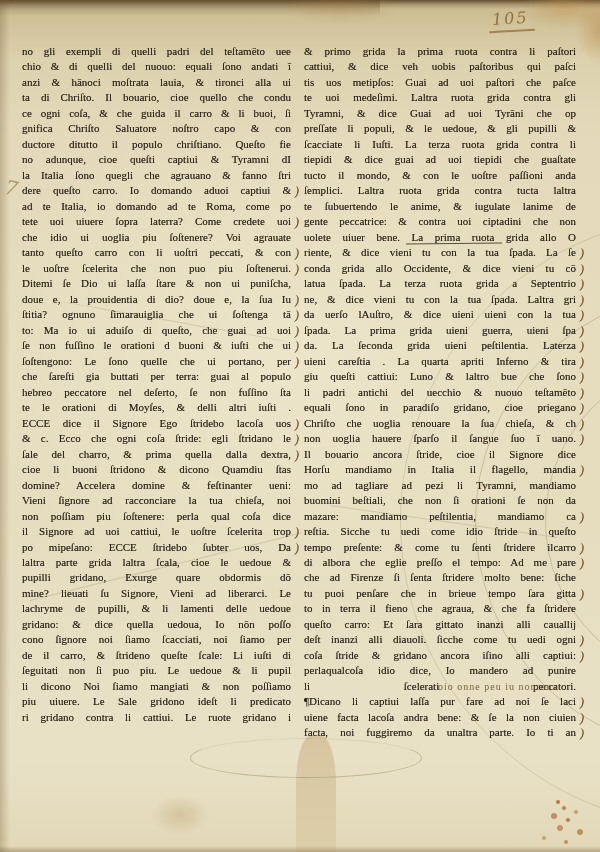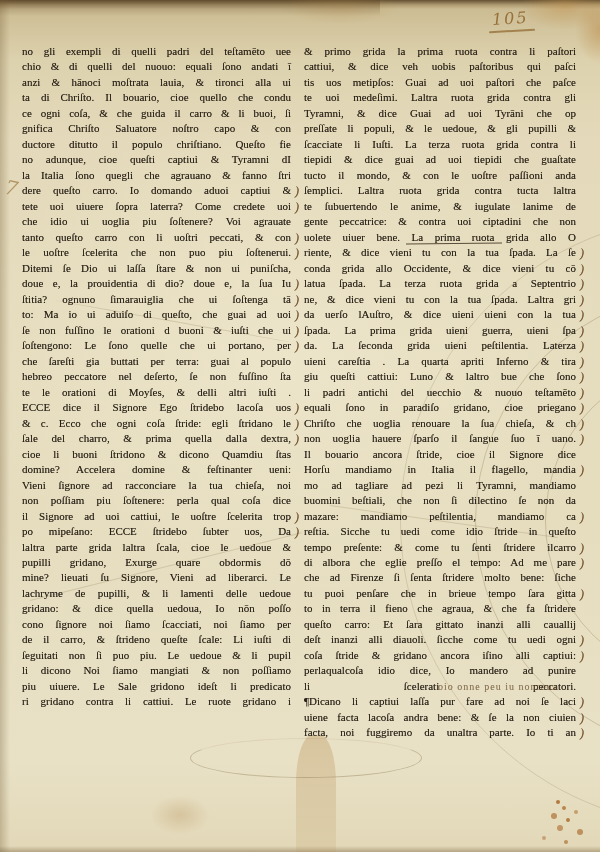--- a/index.html
+++ b/index.html
@@ -105,20 +105,21 @@
       <div class="line"><span class="txt">no gli exempli di quelli padri del teſtamēto uee</span></div>
       <div class="line"><span class="txt">chio &amp; di quelli del nuouo: equali ſono andati ī</span></div>
       <div class="line"><span class="txt">anzi &amp; hānoci moſtrata lauia, &amp; tironci alla ui</span></div>
       <div class="line"><span class="txt">ta di Chriſto. Il bouario, cioe quello che condu</span></div>
       <div class="line"><span class="txt">ce ogni coſa, &amp; che guida il carro &amp; li buoi, ſi</span></div>
       <div class="line"><span class="txt">gnifica Chriſto Saluatore noſtro capo &amp; con</span></div>
       <div class="line"><span class="txt">ductore ditutto il populo chriſtiano. Queſto fie</span></div>
       <div class="line"><span class="txt">no adunque, cioe queſti captiui &amp; Tyramni dI</span></div>
       <div class="line"><span class="txt">la Italia ſono quegli che agrauano &amp; fanno ſtri</span></div>
       <div class="line"><span class="txt">dere queſto carro. Io domando aduoi captiui &amp;</span><span class="endmark">)</span></div>
+      <div class="line"><span class="txt">ad te Italia, io domando ad te Roma, come po</span></div>
       <div class="line"><span class="txt">tete uoi uiuere ſopra laterra? Come credete uoi</span><span class="endmark">)</span></div>
       <div class="line"><span class="txt">che idio ui uoglia piu ſoſtenere? Voi agrauate</span></div>
       <div class="line"><span class="txt">tanto queſto carro con li uoſtri peccati, &amp; con</span><span class="endmark">)</span></div>
       <div class="line"><span class="txt">le uoſtre ſcelerita che non puo piu ſoſtenerui.</span><span class="endmark">)</span></div>
       <div class="line"><span class="txt">Ditemi ſe Dio ui laſſa ſtare &amp; non ui puniſcha,</span></div>
       <div class="line"><span class="txt">doue e, la prouidentia di dio? doue e, la ſua Iu</span><span class="endmark">)</span></div>
       <div class="line"><span class="txt">ſtitia? ognuno ſimarauiglia che ui ſoſtenga tā</span><span class="endmark">)</span></div>
       <div class="line"><span class="txt">to: Ma io ui aduiſo di queſto, che guai ad uoi</span><span class="endmark">)</span></div>
       <div class="line"><span class="txt">ſe non fuſſino le orationi d buoni &amp; iuſti che ui</span><span class="endmark">)</span></div>
       <div class="line"><span class="txt">ſoſtengono: Le ſono quelle che ui portano, per</span><span class="endmark">)</span></div>
@@ -169,21 +170,21 @@
       <div class="line"><span class="txt">da. La ſeconda grida uieni peſtilentia. Laterza</span><span class="endmark">)</span></div>
       <div class="line"><span class="txt">uieni careſtia . La quarta apriti Inferno &amp; tira</span><span class="endmark">)</span></div>
       <div class="line"><span class="txt">giu queſti cattiui: Luno &amp; laltro bue che ſono</span><span class="endmark">)</span></div>
       <div class="line"><span class="txt">li padri antichi del uecchio &amp; nuouo teſtamēto</span><span class="endmark">)</span></div>
       <div class="line"><span class="txt">equali ſono in paradiſo gridano, cioe priegano</span><span class="endmark">)</span></div>
       <div class="line"><span class="txt">Chriſto che uoglia renouare la ſua chieſa, &amp; ch</span><span class="endmark">)</span></div>
       <div class="line"><span class="txt">non uoglia hauere ſparſo il ſangue ſuo ī uano.</span><span class="endmark">)</span></div>
       <div class="line"><span class="txt">Il bouario ancora ſtride, cioe il Signore dice</span></div>
       <div class="line"><span class="txt">Horſu mandiamo in Italia il flagello, mandia</span><span class="endmark">)</span></div>
       <div class="line"><span class="txt">mo ad tagliare ad pezi li Tyramni, mandiamo</span></div>
-      <div class="line"><span class="txt">buomini beſtiali, che non ſi dilectino ſe non da</span></div>
+      <div class="line"><span class="txt">buomini beſtiali, che non ſi orationi ſe non da</span></div>
       <div class="line"><span class="txt">mazare: mandiamo peſtilentia, mandiamo ca</span><span class="endmark">)</span></div>
       <div class="line"><span class="txt">reſtia. Sicche tu uedi come idio ſtride in queſto</span></div>
       <div class="line"><span class="txt">tempo preſente: &amp; come tu ſenti ſtridere ilcarro</span><span class="endmark">)</span></div>
       <div class="line"><span class="txt">di albora che eglie preſſo el tempo: Ad me pare</span><span class="endmark">)</span></div>
       <div class="line"><span class="txt">che ad Firenze ſi ſenta ſtridere molto bene: ſiche</span></div>
       <div class="line"><span class="txt">tu puoi penſare che in brieue tempo ſara gitta</span><span class="endmark">)</span></div>
       <div class="line"><span class="txt">to in terra il fieno che agraua, &amp; che fa ſtridere</span></div>
       <div class="line"><span class="txt">queſto carro: Et ſara gittato inanzi alli cauallij</span></div>
       <div class="line"><span class="txt">deſt inanzi alli diauoli. ſicche come tu uedi ogni</span><span class="endmark">)</span></div>
       <div class="line"><span class="txt">coſa ſtride &amp; gridano ancora iſino alli captiui:</span><span class="endmark">)</span></div>

